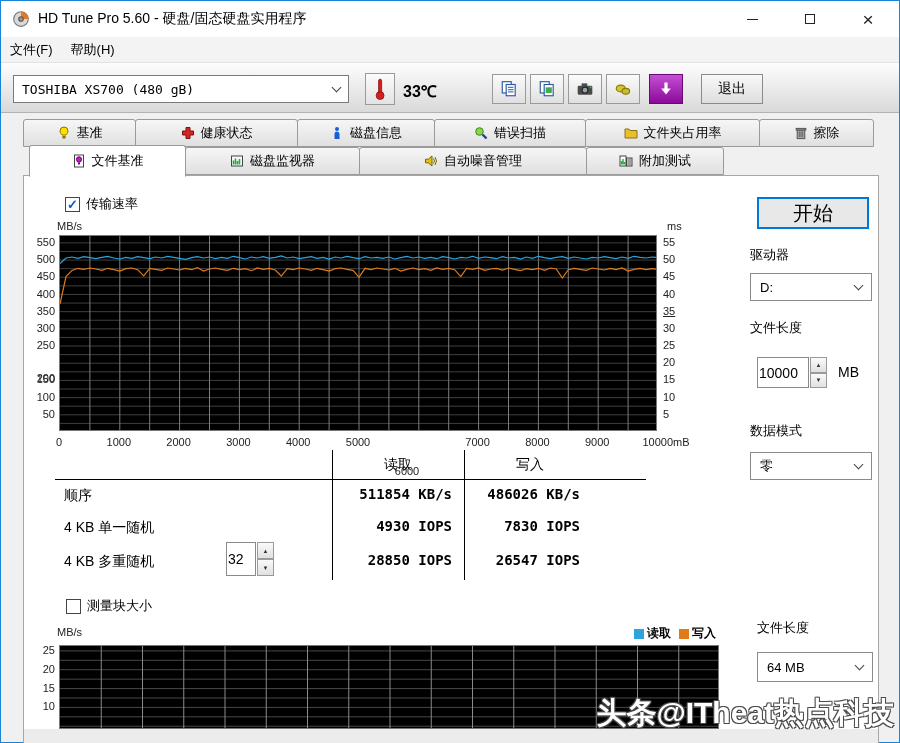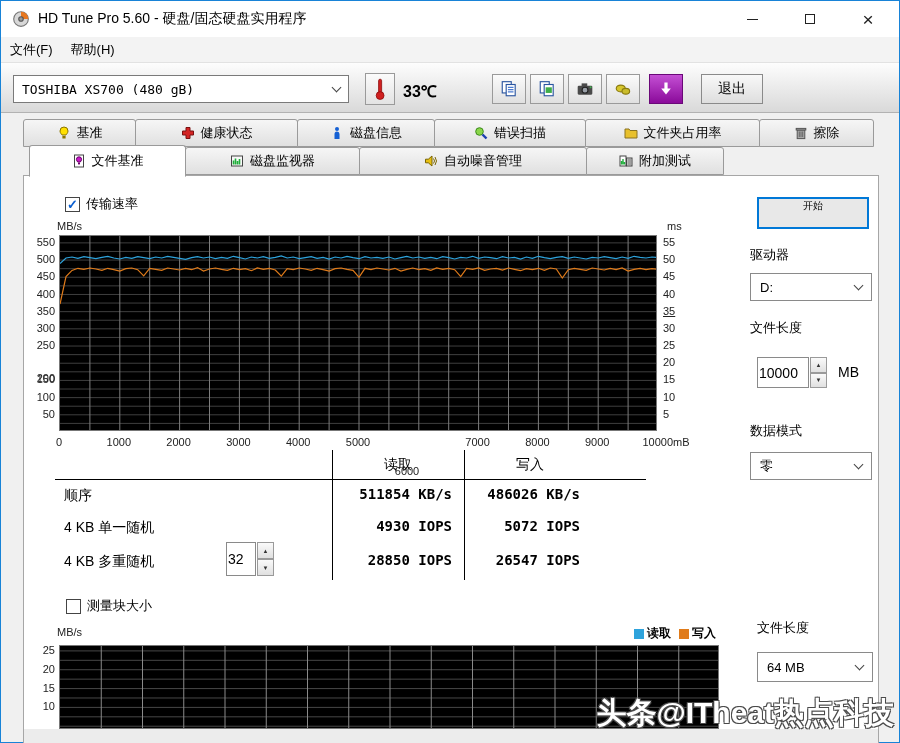--- a/index.html
+++ b/index.html
@@ -40,21 +40,21 @@
   .cbrow{position:absolute;display:flex;align-items:center;font-size:13px}
   .cbox{width:15px;height:15px;border:1px solid #444;background:#fff;margin-right:6px;display:flex;align-items:center;justify-content:center;font-size:13px;color:#0a5fd0;font-weight:bold}
   .axis-unit{position:absolute;font-size:11px;color:#222}
   .chart{position:absolute;background:#000;border:1px solid #777}
   .ticks{position:absolute;font-size:11px;color:#222}
   .ticks span{position:absolute;line-height:14px}
   .ticks.left span{right:0}
   .ticks.right span{left:0}
   .xticks span{position:absolute;transform:translateX(-50%);line-height:14px;white-space:nowrap}
   
-  .start-btn{position:absolute;left:733px;top:21px;width:112px;height:32px;background:#e8e8e8;border:2px solid #0078d7;font-size:10px;display:flex;align-items:flex-start;justify-content:center}
+  .start-btn{position:absolute;left:733px;top:21px;width:112px;height:32px;background:#e8e8e8;border:2px solid #0078d7;font-size:20px;display:flex;align-items:center;justify-content:center}
   .ctl-label{position:absolute;font-size:13px}
   .select{position:absolute;height:28px;background:#fff;border:1px solid #8a8a8a;display:flex;align-items:center;padding:0 9px;font-size:13px}
   .select .chev{margin-left:auto}
   .spinner{position:absolute;display:flex;align-items:stretch}
   .spin-num{width:52px;border:1px solid #8a8a8a;background:#fff;display:flex;align-items:center;padding-left:1px;font-size:14px}
   .spin-btns{width:17px;display:flex;flex-direction:column;margin-left:1px}
   .spin-btns div{flex:1;border:1px solid #9a9a9a;background:linear-gradient(#fafafa,#e0e0e0);display:flex;align-items:center;justify-content:center;font-size:6px;color:#333}
   .unit-after{position:absolute;font-size:14px}
   
   .vline{position:absolute;width:1px;background:#000}
@@ -350,21 +350,21 @@
     <div class="hline" style="left:31px;top:303px;width:591px"></div>
     <span class="rhead" style="left:314px;top:280px">读取</span>
     <span class="rhead" style="left:446px;top:280px">写入</span>
 
     <span class="rlabel" style="left:40px;top:311px">顺序</span>
     <span class="rval" style="left:278px;top:310px">511854 KB/s</span>
     <span class="rval" style="left:406px;top:310px">486026 KB/s</span>
 
     <span class="rlabel" style="left:40px;top:343px">4 KB 单一随机</span>
     <span class="rval" style="left:278px;top:342px">4930 IOPS</span>
-    <span class="rval" style="left:406px;top:342px">5072 IOPS</span>
+    <span class="rval" style="left:406px;top:342px">7830 IOPS</span>
 
     <span class="rlabel" style="left:40px;top:377px">4 KB 多重随机</span>
     <div class="spinner" style="left:202px;top:366px;height:34px">
       <span class="spin-num" style="width:30px">32</span>
       <span class="spin-btns">
         <div>▲</div>
         <div>▼</div>
       </span>
     </div>
     <span class="rval" style="left:278px;top:376px">28850 IOPS</span>

